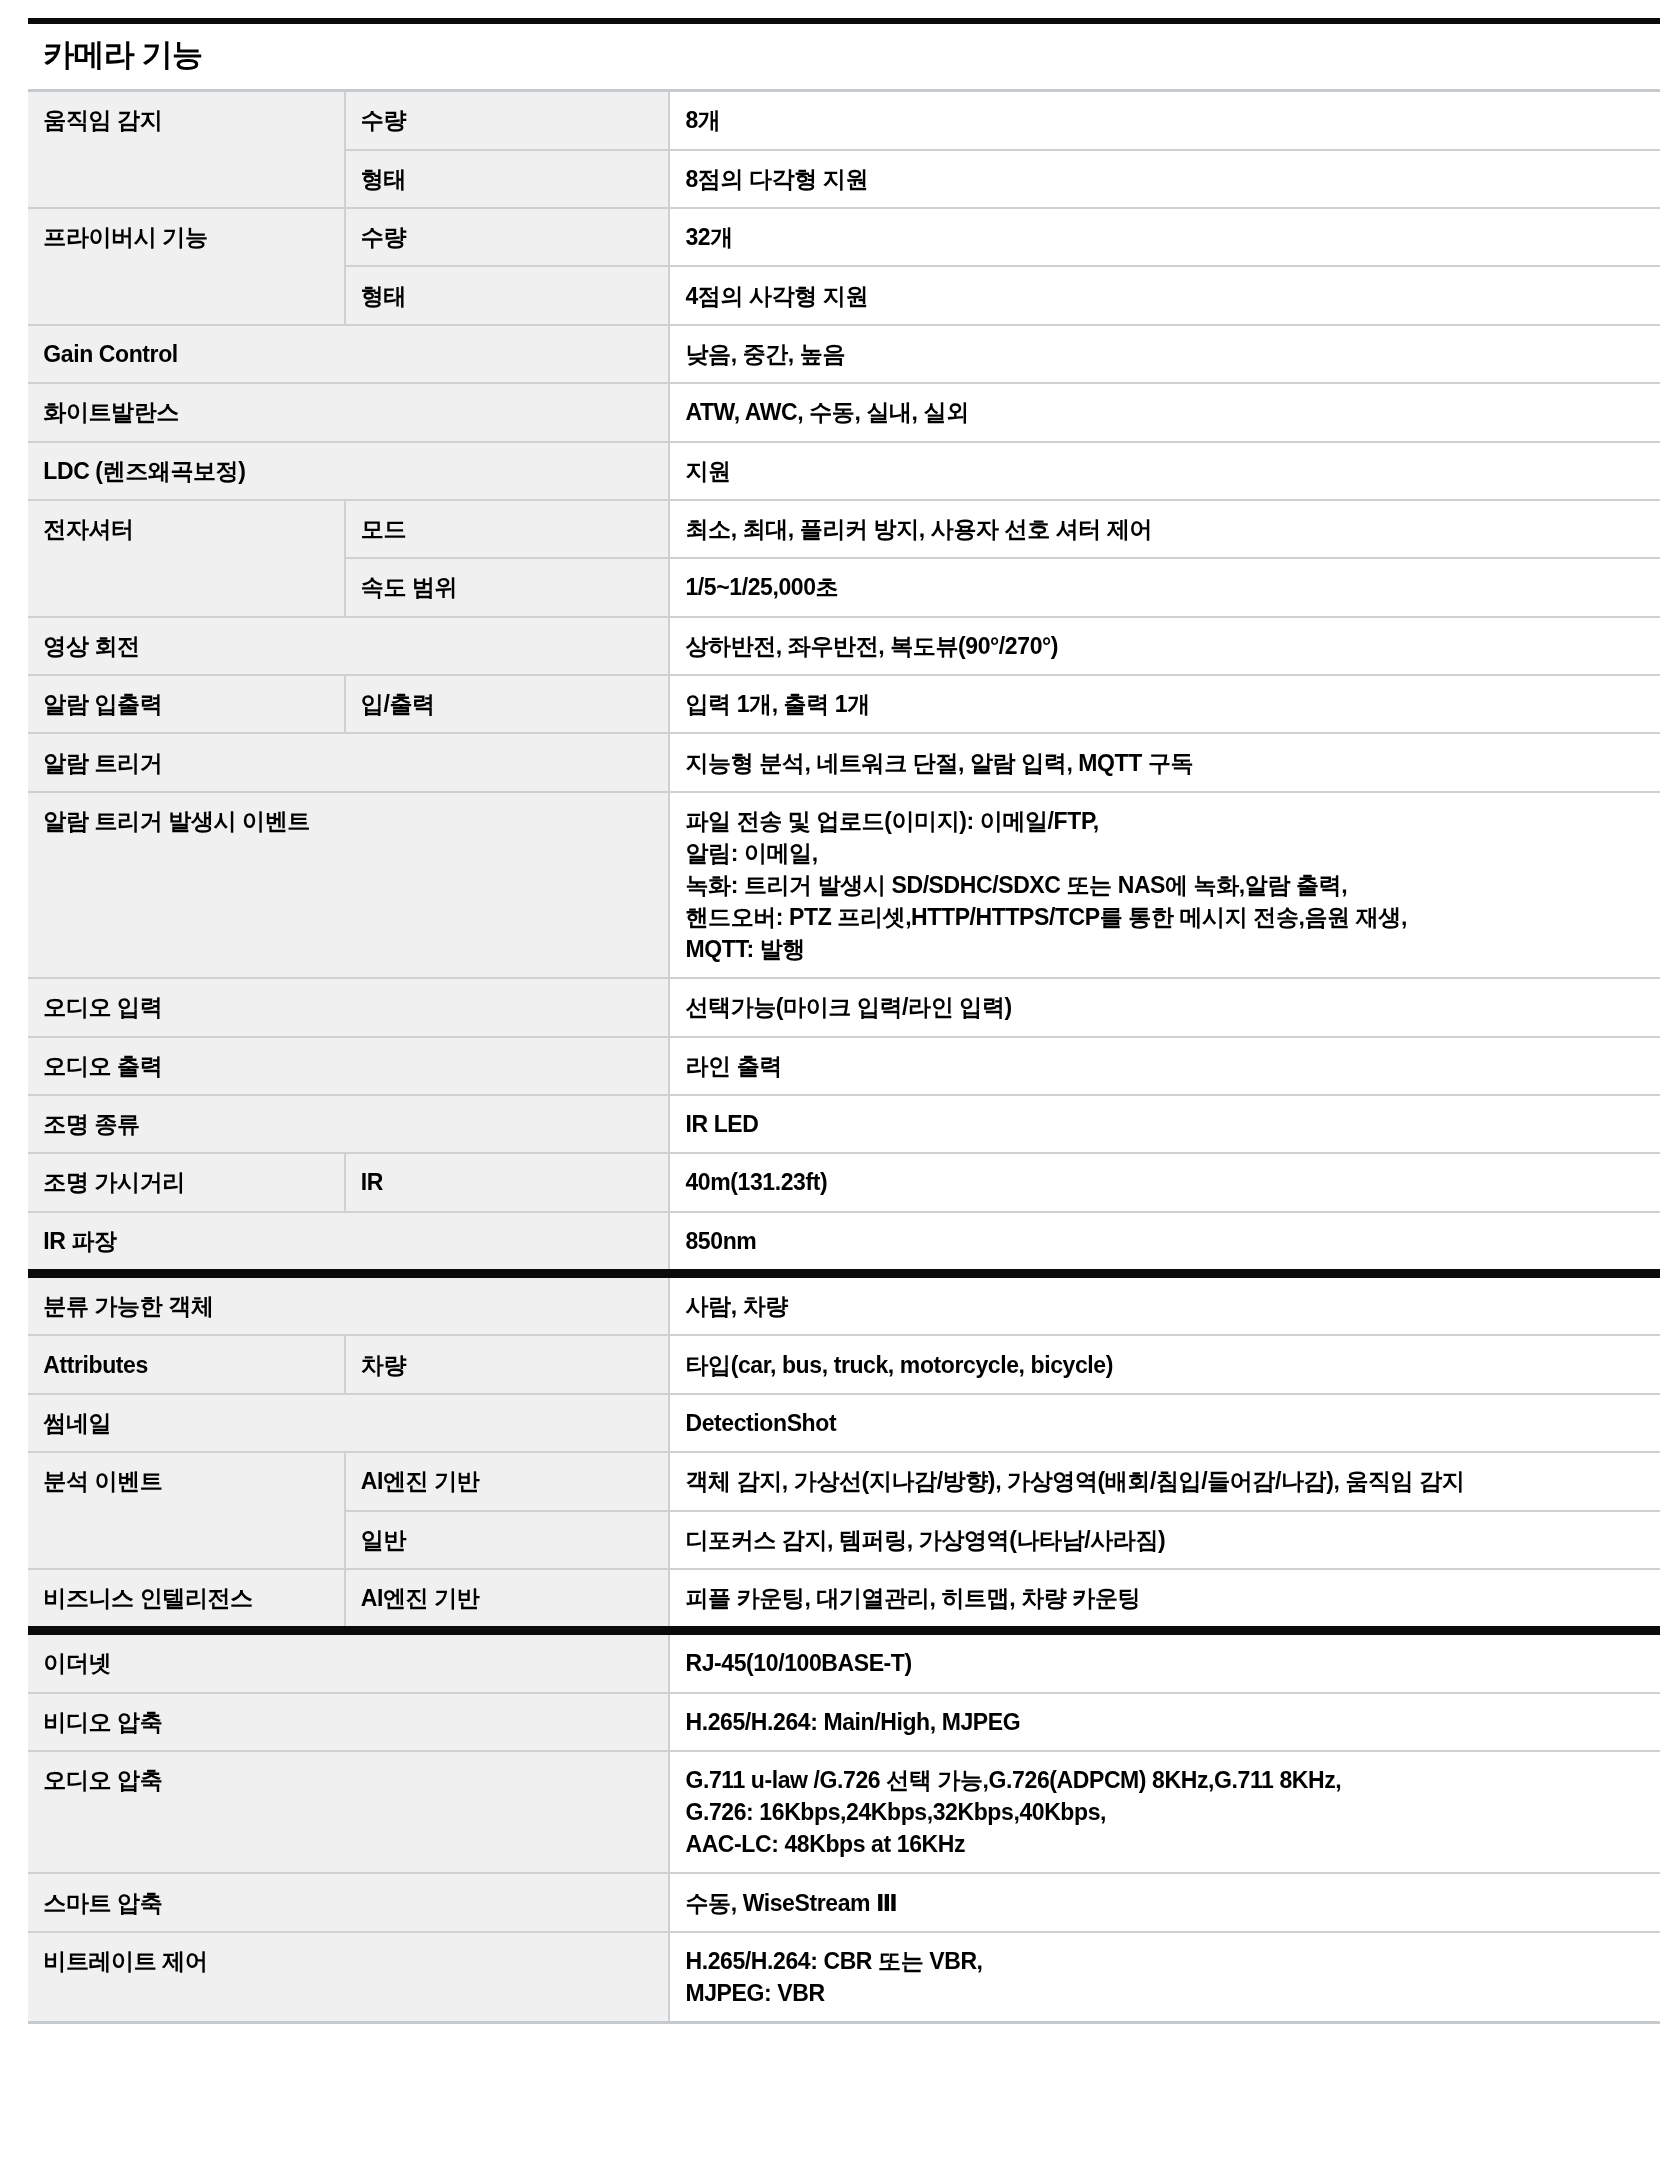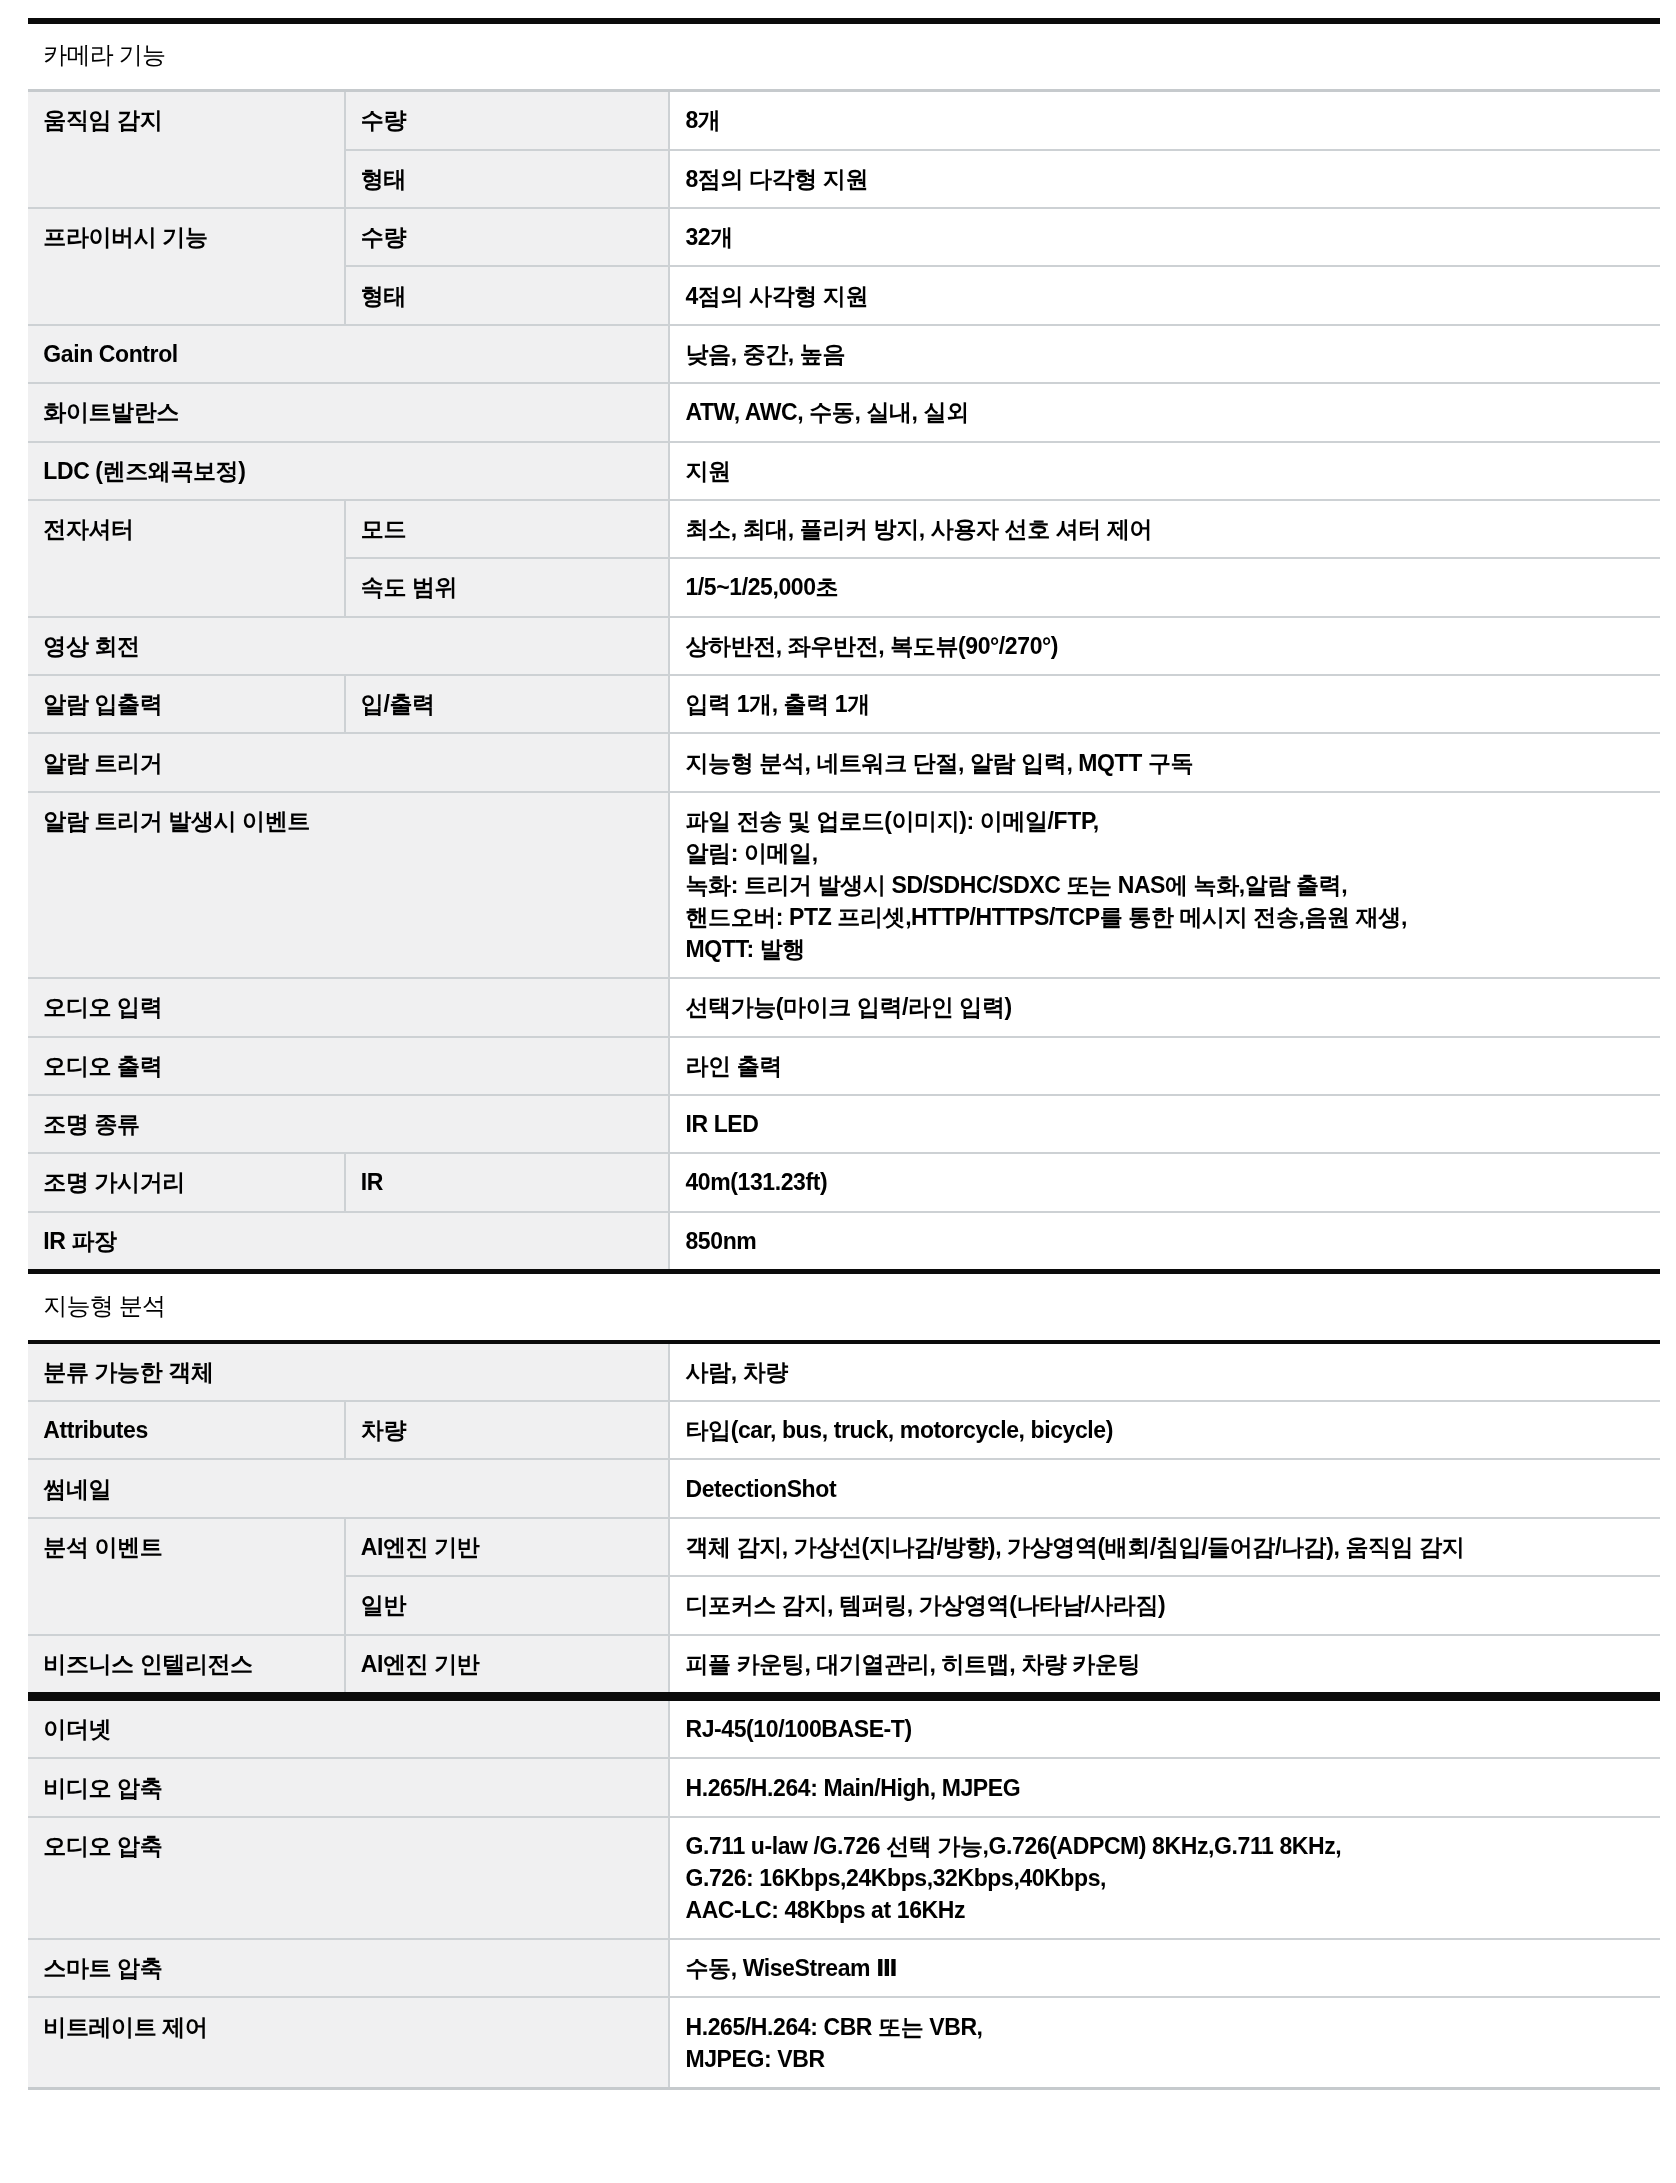--- a/index.html
+++ b/index.html
@@ -15,23 +15,23 @@
     box-sizing: border-box;
     padding: 18.3px 17.5px 0 28px;
     overflow: hidden;
     background: #ffffff;
   }
   .top-rule {
     height: 5.3px;
     background: #0b0b0b;
   }
   h2.section-title {
-    font-size: 24px;
+    font-size: 31px;
     line-height: 35px;
-    font-weight: 400;
+    font-weight: 700;
     margin: 13.7px 0 17px 0;
     padding-left: 15.3px;
     letter-spacing: -0.8px;
     color: #000000;
   }
   .tbl-wrap { background: #ffffff; }
   .tbl-wrap.gray-top   { border-top: 3.1px solid #c6cacd; }
   .tbl-wrap.black-top  { border-top: 4.6px solid #0b0b0b; }
   .tbl-wrap.black-bottom { border-bottom: 5.3px solid #0b0b0b; }
   .tbl-wrap.gray-bottom  { border-bottom: 3.1px solid #c6cacd; }
@@ -161,21 +161,20 @@
             <td class="value edge-right">40m(131.23ft)</td>
           </tr>
           <tr>
             <td class="label edge-left" colspan="2">IR 파장</td>
             <td class="value edge-right">850nm</td>
           </tr>
         </tbody>
     </table>
   </div>
 
-  <h2 class="section-title">지능형 분석</h2>
   <div class="tbl-wrap black-top black-bottom">
     <table class="spec">
       <colgroup>
           <col class="c1">
           <col class="c2">
           <col class="c3">
         </colgroup>
       <tbody>
           <tr>
             <td class="label edge-left" colspan="2">분류 가능한 객체</td>

